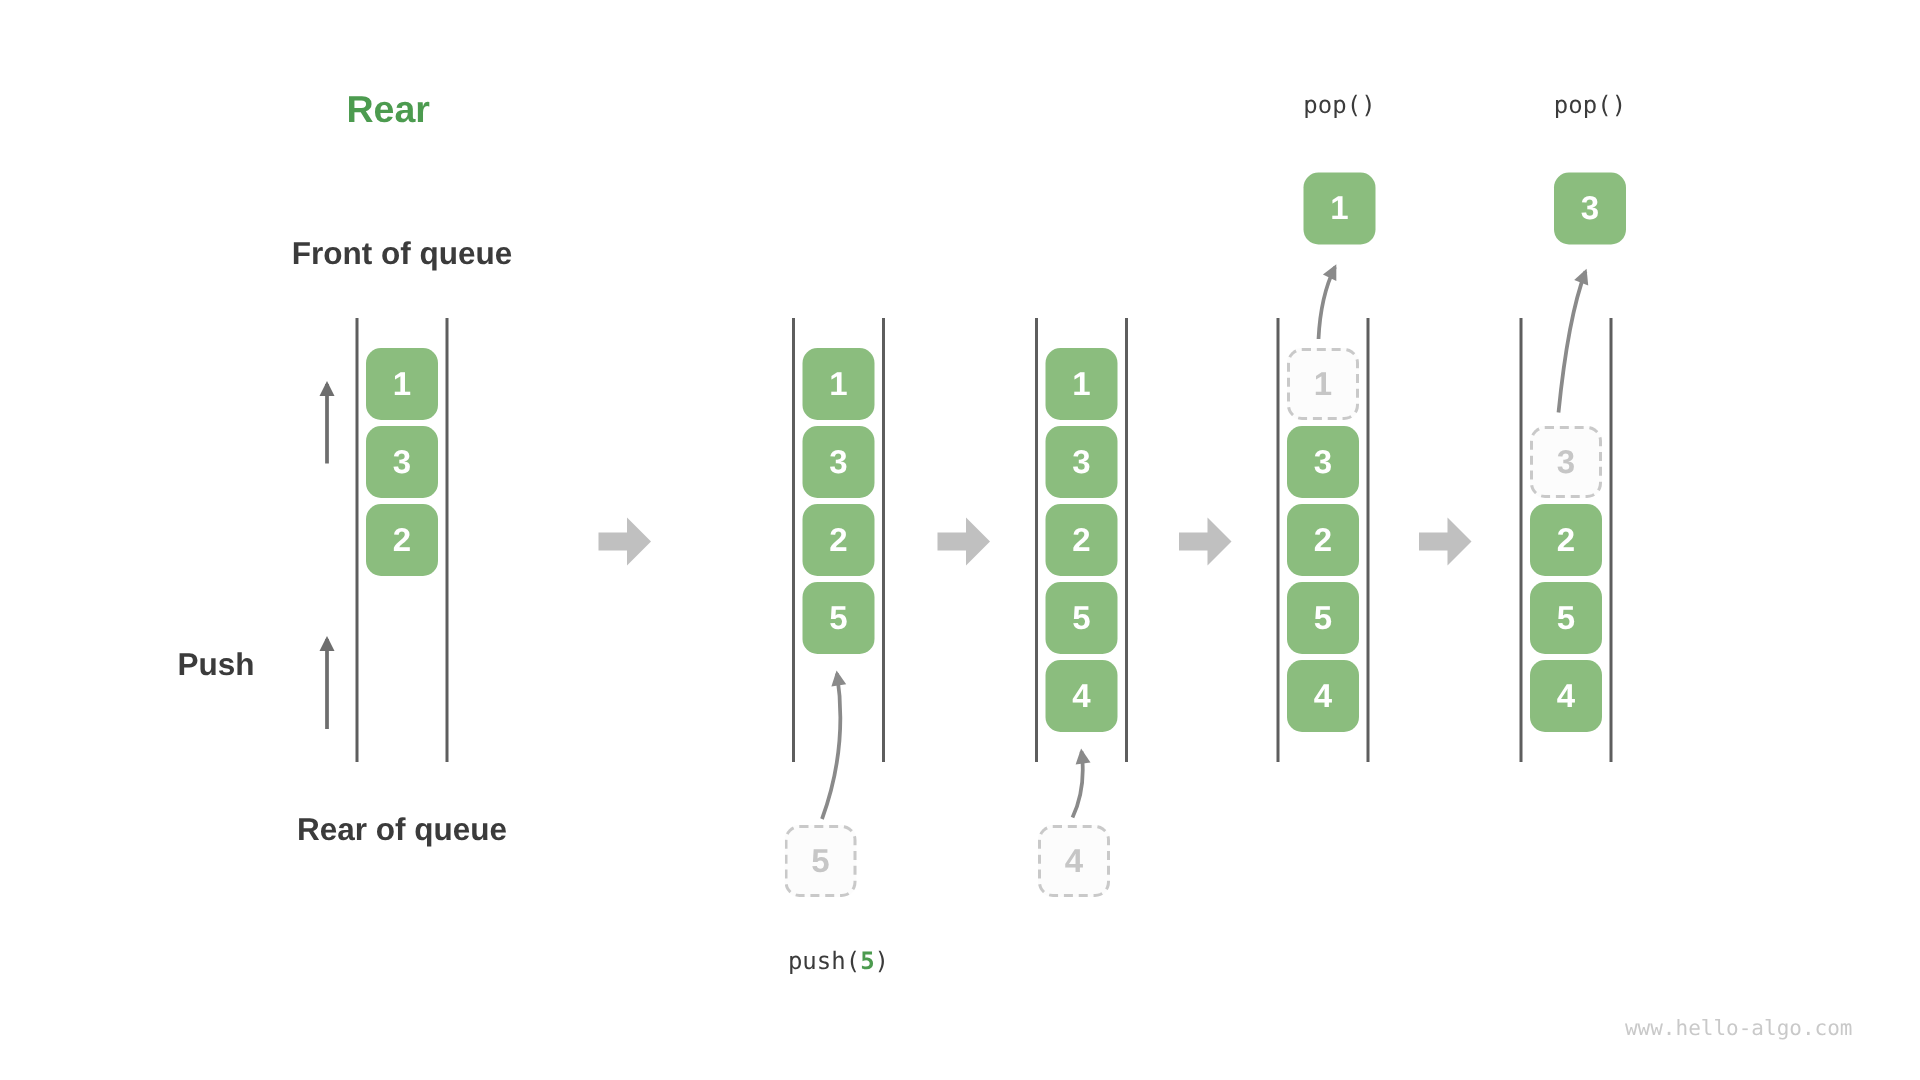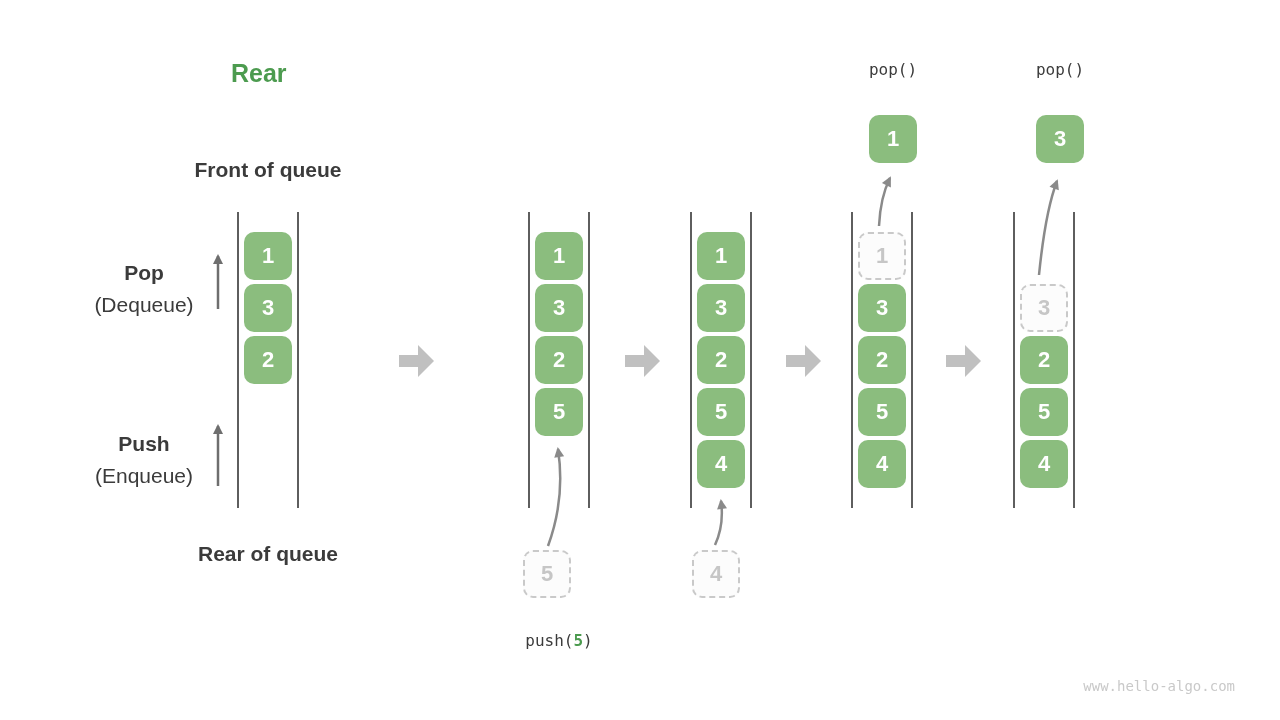--- a/index.html
+++ b/index.html
@@ -41,27 +41,22 @@
 </style>
 </head>
 <body>
 
 <div class="stage">
 
   <div class="abs title" style="left:231px;top:59px;">Rear</div>
   <div class="abs big-label" style="left:148px;top:542px;width:240px;">Rear of queue</div>
   <div class="abs big-label" style="left:148px;top:158px;width:240px;">Front of queue</div>
 
-  <div class="abs side-label" style="left:59px;top:261px;">
-    <span class="op">Pop</span>
-    <span class="sub">(Dequeue)</span>
-  </div>
   <div class="abs side-label" style="left:59px;top:432px;">
     <span class="op">Push</span>
-    <span class="sub">(Enqueue)</span>
   </div>
 
   <svg class="overlay" width="1280" height="720" viewBox="0 0 1280 720">
     <defs>
       <marker id="ah-up" viewBox="0 0 12 12" refX="9" refY="6" markerWidth="12" markerHeight="12" markerUnits="userSpaceOnUse" orient="auto">
         <path d="M1,1 L11,6 L1,11 Z"></path>
       </marker>
       <marker id="ah-motion" viewBox="0 0 12 12" refX="9" refY="6" markerWidth="12" markerHeight="12" markerUnits="userSpaceOnUse" orient="auto">
         <path d="M1,1 L11,6 L1,11 Z"></path>
       </marker>

